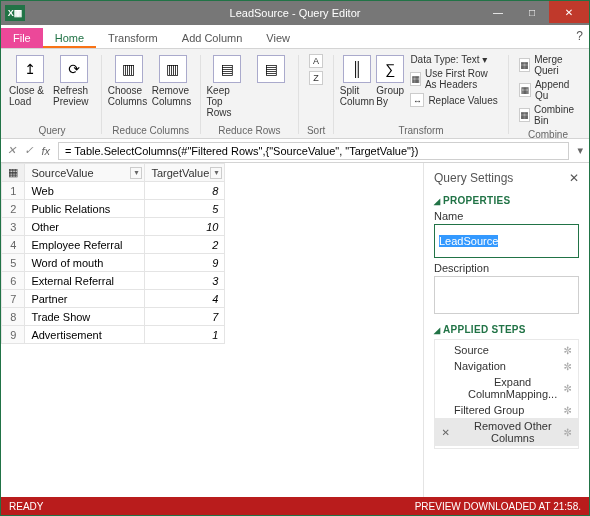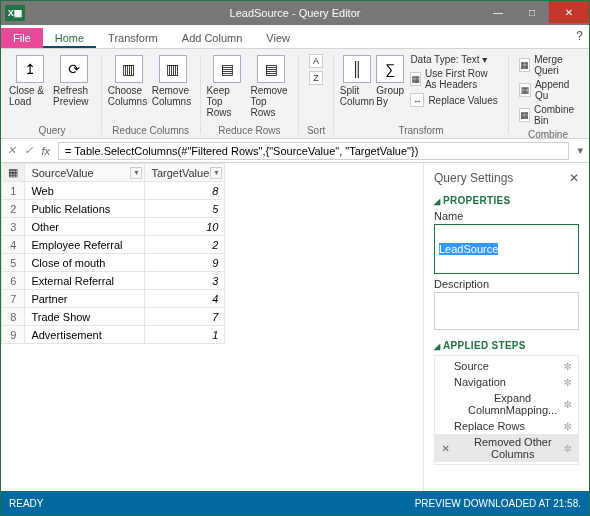--- a/index.html
+++ b/index.html
@@ -7,21 +7,21 @@
   .window { width: 590px; height: 516px; background: #fff; border: 1px solid #217346; display: flex; flex-direction: column; }
   .titlebar { height: 24px; background: #777; color: #fff; display: flex; align-items: center; position: relative; }
   .titlebar .xl-icon { width: 20px; height: 16px; background: #217346; color: #fff; font-size: 9px; display: flex; align-items: center; justify-content: center; margin-left: 4px; margin-right: 6px; font-weight: bold; }
   .titlebar .title { position: absolute; left: 0; right: 0; text-align: center; font-size: 11px; }
   .titlebar .winbtns { position: absolute; right: 0; top: 0; display: flex; }
   .titlebar .winbtn { width: 34px; height: 22px; display: flex; align-items: center; justify-content: center; color: #fff; font-size: 10px; }
   .titlebar .winbtn.close { background: #c0392b; width: 40px; }
   .tabs { height: 24px; background: #fff; display: flex; align-items: flex-end; padding-left: 0; border-bottom: 1px solid #d4d4d4; position: relative; }
   .tab { padding: 4px 12px; font-size: 11px; color: #555; }
   .tab.file { background: #ec4899; color: #fff; }
-  .tab.active { color: #217346; border-bottom: 2px solid #0c4a6e; padding-bottom: 2px; }
+  .tab.active { color: #217346; border-bottom: 2px solid #f97316; padding-bottom: 2px; }
   .tabs .help { position: absolute; right: 6px; top: 4px; color: #555; font-size: 12px; }
   .ribbon { height: 90px; background: #f3f3f3; border-bottom: 1px solid #d4d4d4; display: flex; padding: 2px 4px 0 4px; }
   .group { display: flex; flex-direction: column; padding: 0 4px; }
   .group .buttons { display: flex; flex: 1; align-items: flex-start; gap: 2px; }
   .group .glabel { text-align: center; font-size: 10px; color: #666; padding: 2px 0; }
   .sep { width: 1px; background: #e0e0e0; margin: 4px 2px; }
   .bigbtn { width: 42px; display: flex; flex-direction: column; align-items: center; padding-top: 4px; }
   .bigbtn .icon { width: 28px; height: 28px; border: 1px solid #aac; background: #fff; margin-bottom: 2px; display: flex; align-items: center; justify-content: center; font-size: 14px; }
   .bigbtn .lbl { font-size: 10px; line-height: 1.1; color: #333; }
   .vstack { display: flex; flex-direction: column; gap: 1px; padding-top: 2px; }
@@ -41,29 +41,29 @@
   table.data th .dd { position: absolute; right: 2px; top: 3px; width: 12px; height: 12px; border: 1px solid #ccc; font-size: 8px; text-align: center; line-height: 10px; color: #666; }
   table.data td.rownum { text-align: center; background: #fafafa; color: #666; width: 18px; }
   table.data td.val { text-align: right; font-style: italic; }
   table.data td.src { min-width: 120px; }
   .rightpane { width: 166px; border-left: 1px solid #e4e4e4; padding: 8px 10px; position: relative; }
   .rightpane h2 { margin: 0 0 10px 0; font-size: 12px; font-weight: 300; color: #555; font-family: "Segoe UI Light","Segoe UI",sans-serif; }
   .closex { position: absolute; right: 10px; top: 8px; color: #555; font-size: 12px; }
   .sect { font-size: 10px; color: #217346; font-weight: 600; letter-spacing: .3px; margin: 8px 0 4px 0; }
   .sect::before { content: "◢ "; font-size: 8px; }
   .plabel { font-size: 11px; color: #333; margin: 4px 0 2px 0; }
-  .pinput { width: 100%; border: 1px solid #217346; padding: 18px 4px; font-size: 11px; }
+  .pinput { width: 100%; border: 1px solid #217346; padding: 10px 4px; font-size: 11px; }
   .pinput .sel { background: #3399ff; color: #fff; }
   .ptextarea { width: 100%; height: 38px; border: 1px solid #cfcfcf; resize: none; font-size: 11px; padding: 2px; }
   .steps { border: 1px solid #e8e8e8; padding: 2px 0; }
   .step { display: flex; align-items: center; padding: 2px 6px; font-size: 11px; color: #333; position: relative; text-align: center; }
   .step .gear { position: absolute; right: 6px; color: #aaa; font-size: 10px; }
   .step.selected { background: #e8e8e8; }
   .step .xi { width: 10px; color: #666; font-size: 10px; margin-right: 3px; }
-  .statusbar { height: 24px; background: #0369a1; color: #fff; display: flex; align-items: center; justify-content: space-between; padding: 0 8px; font-size: 10px; }
+  .statusbar { height: 18px; background: #b91c1c; color: #fff; display: flex; align-items: center; justify-content: space-between; padding: 0 8px; font-size: 10px; }
 </style>
 </head>
 <body>
 
 <div class="window">
 
   <div class="titlebar">
     <div class="xl-icon">X▦</div>
     <div class="title">LeadSource - Query Editor</div>
     <div class="winbtns">
@@ -117,22 +117,20 @@
     <div class="sep"></div>
     <div class="group">
       <div class="buttons">
         <div class="bigbtn">
           <div class="icon">▤</div>
           <div class="lbl">Keep Top
 Rows</div>
         </div>
         <div class="bigbtn">
           <div class="icon">▤</div>
-          <div class="lbl">Remove
-Top Rows</div>
         </div>
       </div>
       <div class="glabel">Reduce Rows</div>
     </div>
     <div class="sep"></div>
     <div class="group">
       <div class="buttons">
         <div class="vstack">
           <div class="smbtn">
               <div class="si">A</div>
@@ -229,21 +227,21 @@
               <td class="src">Other</td>
               <td class="val">10</td>
             </tr>
             <tr>
               <td class="rownum">4</td>
               <td class="src">Employee Referral</td>
               <td class="val">2</td>
             </tr>
             <tr>
               <td class="rownum">5</td>
-              <td class="src">Close of mouth</td>
+              <td class="src">Word of mouth</td>
               <td class="val">9</td>
             </tr>
             <tr>
               <td class="rownum">6</td>
               <td class="src">External Referral</td>
               <td class="val">3</td>
             </tr>
             <tr>
               <td class="rownum">7</td>
               <td class="src">Partner</td>
@@ -283,21 +281,21 @@
             <span>Navigation</span>
             <span class="gear">✼</span>
           </div>
           <div class="step">
             <span class="xi"></span>
             <span>Expand ColumnMapping...</span>
             <span class="gear">✼</span>
           </div>
           <div class="step">
             <span class="xi"></span>
-            <span>Replace Rows</span>
+            <span>Filtered Group</span>
             <span class="gear">✼</span>
           </div>
           <div class="step selected">
             <span class="xi">✕</span>
             <span>Removed Other Columns</span>
             <span class="gear">✼</span>
           </div>
         </div>
     </div>
   </div>

